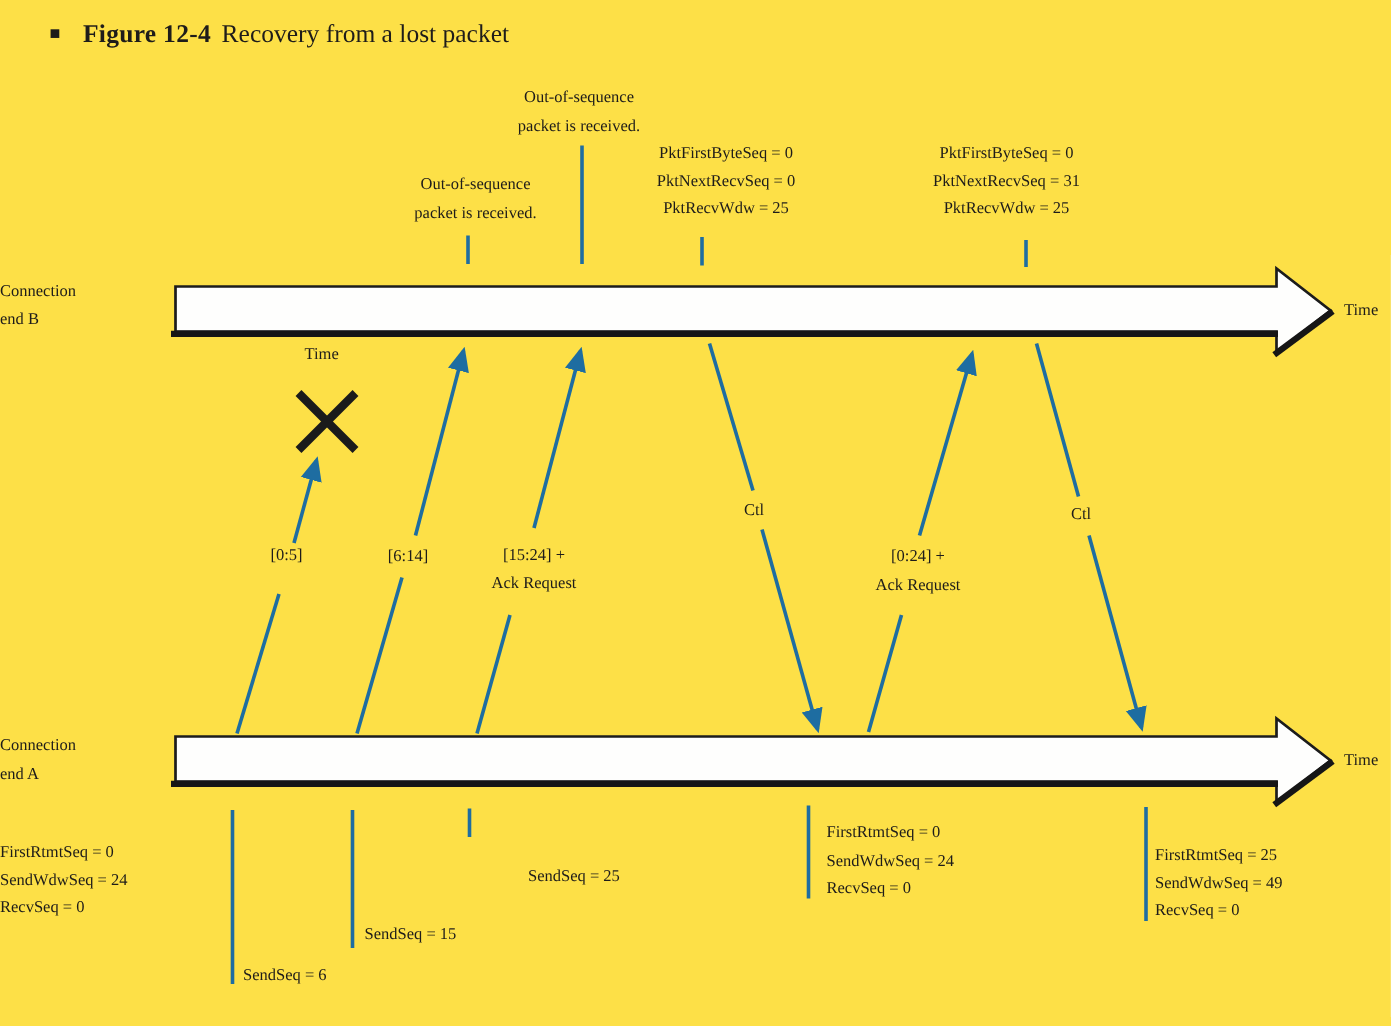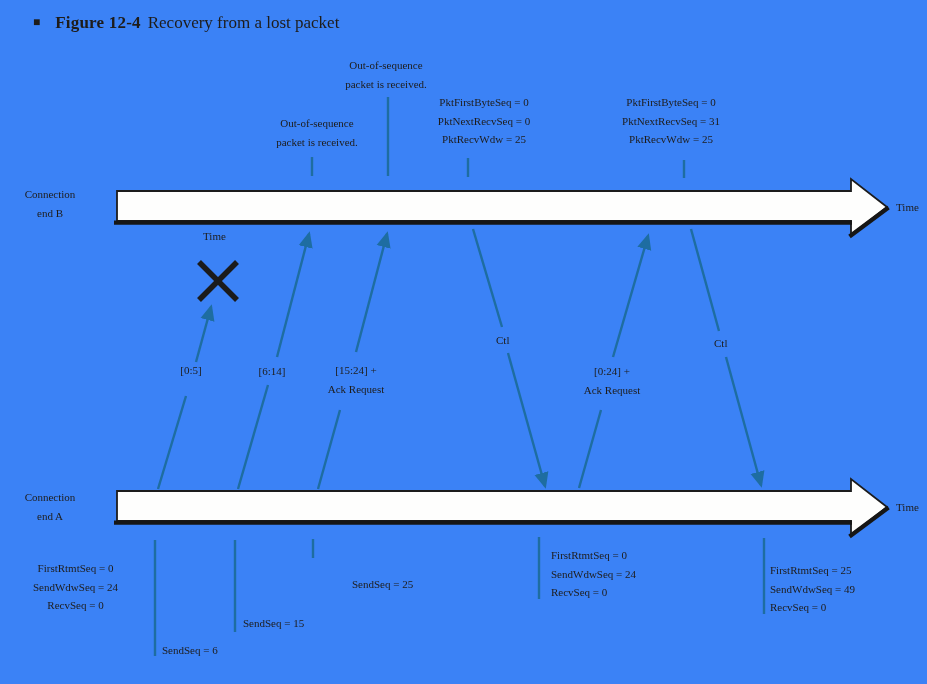--- a/index.html
+++ b/index.html
@@ -1,35 +1,35 @@
 <!DOCTYPE html>
 <html style="--accent: #1e6da1; --ink: #1e1c1a;"><head>
 <meta charset="utf-8">
 <style>
   :root { --accent:#1e6da1; --ink:#1e1c1a; }
   html,body { margin:0; padding:0; }
   body { background:#e9e7e2; }
   #page {
     position:relative; width:927px; height:684px;
-    background:#3b82f6; overflow:hidden;
+    background:#fde047; overflow:hidden;
     font-family:"Liberation Serif","DejaVu Serif",serif;
     color:var(--ink);
   }
   #fig-title {
     position:absolute; left:33px; top:13px;
     font-size:17px; white-space:nowrap;
   }
   #fig-title .bullet { font-size:12px; margin-right:15px; vertical-align:2px; }
   #fig-title .figlabel { font-weight:bold; margin-right:7px; letter-spacing:.2px; }
   .lbl {
     position:absolute; font-size:11px; line-height:18.6px;
     white-space:nowrap; color:var(--ink);
   }
   .center { transform:translateX(-50%); text-align:center; }
-  .ralign { text-align:center; }
+  .ralign { text-align:left; }
   svg { position:absolute; left:0; top:0; }
   .tline-body { fill:#fefefd; stroke:#1c1c1c; stroke-width:1.8; }
   .tline-shadow { stroke:#161616; stroke-width:4.2; fill:none; }
   .tick { stroke:var(--accent); stroke-width:2.4; }
   .pkt { stroke:var(--accent); stroke-width:2.4; fill:none; }
   .xmark { stroke:#1b1b1b; stroke-width:5.5; }
   #m-arrow path { fill:var(--accent); }
 </style>
 </head>
 <body>

